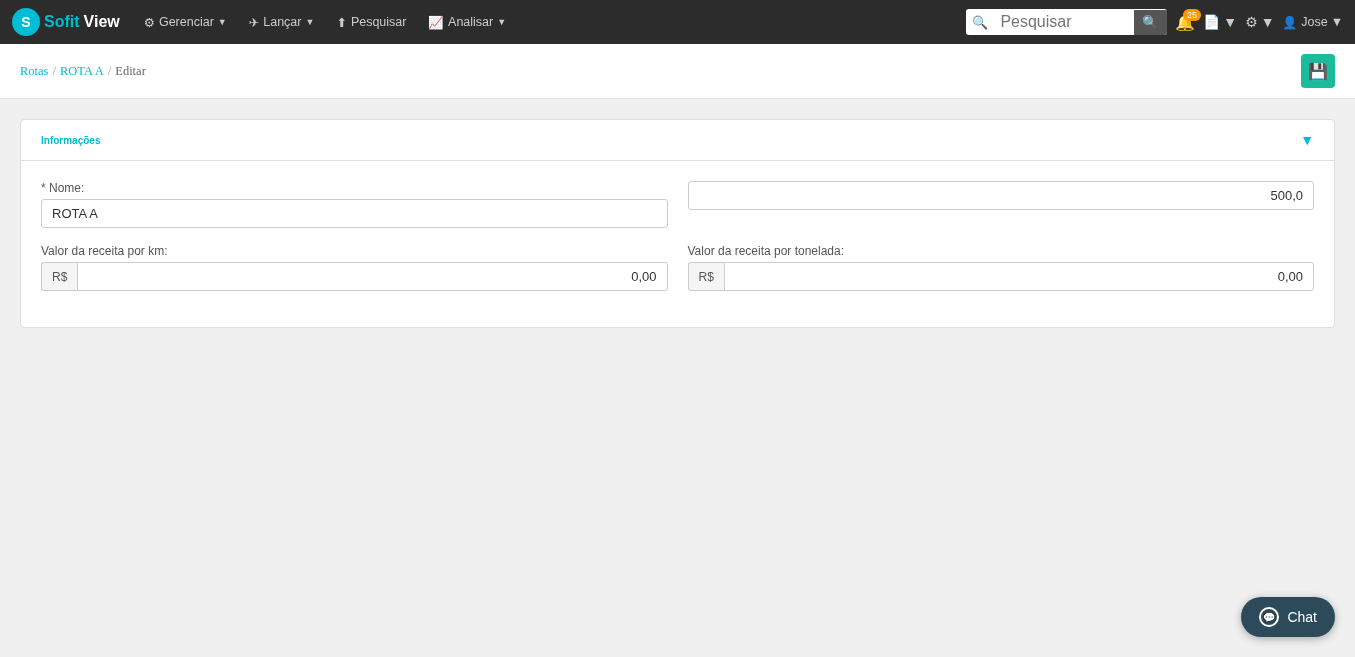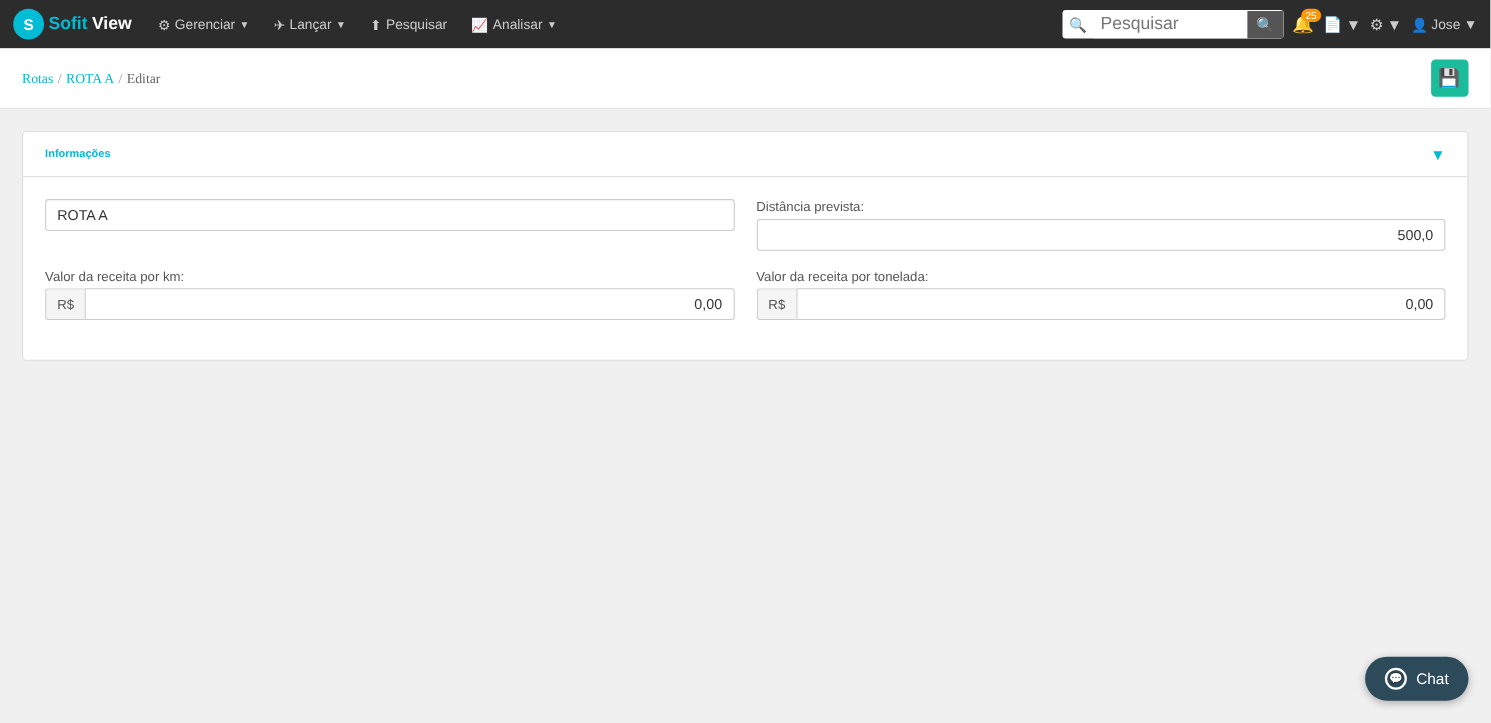--- a/index.html
+++ b/index.html
@@ -332,24 +332,24 @@
 <div class="page-content">
   <div class="card">
     <div class="card-header">
       <span class="card-title">Informações</span>
       <span class="collapse-icon">▼</span>
     </div>
     <div class="card-body">
 
       <div class="form-row">
         <div class="form-group">
+          <label class="form-label">* Nome:</label>
           <input class="form-control" type="text" value="ROTA A" style="">
         </div>
         <div class="form-group">
-          <label class="form-label">Distância prevista:</label>
           <input class="form-control input-right" type="text" value="500,0" style="">
         </div>
       </div>
 
       <div class="form-row">
         <div class="form-group">
           <label class="form-label">Valor da receita por km:</label>
           <div class="input-group">
             <span class="input-prefix">R$</span>
             <input class="form-control" type="text" style="text-align: right;" value="0,00">

